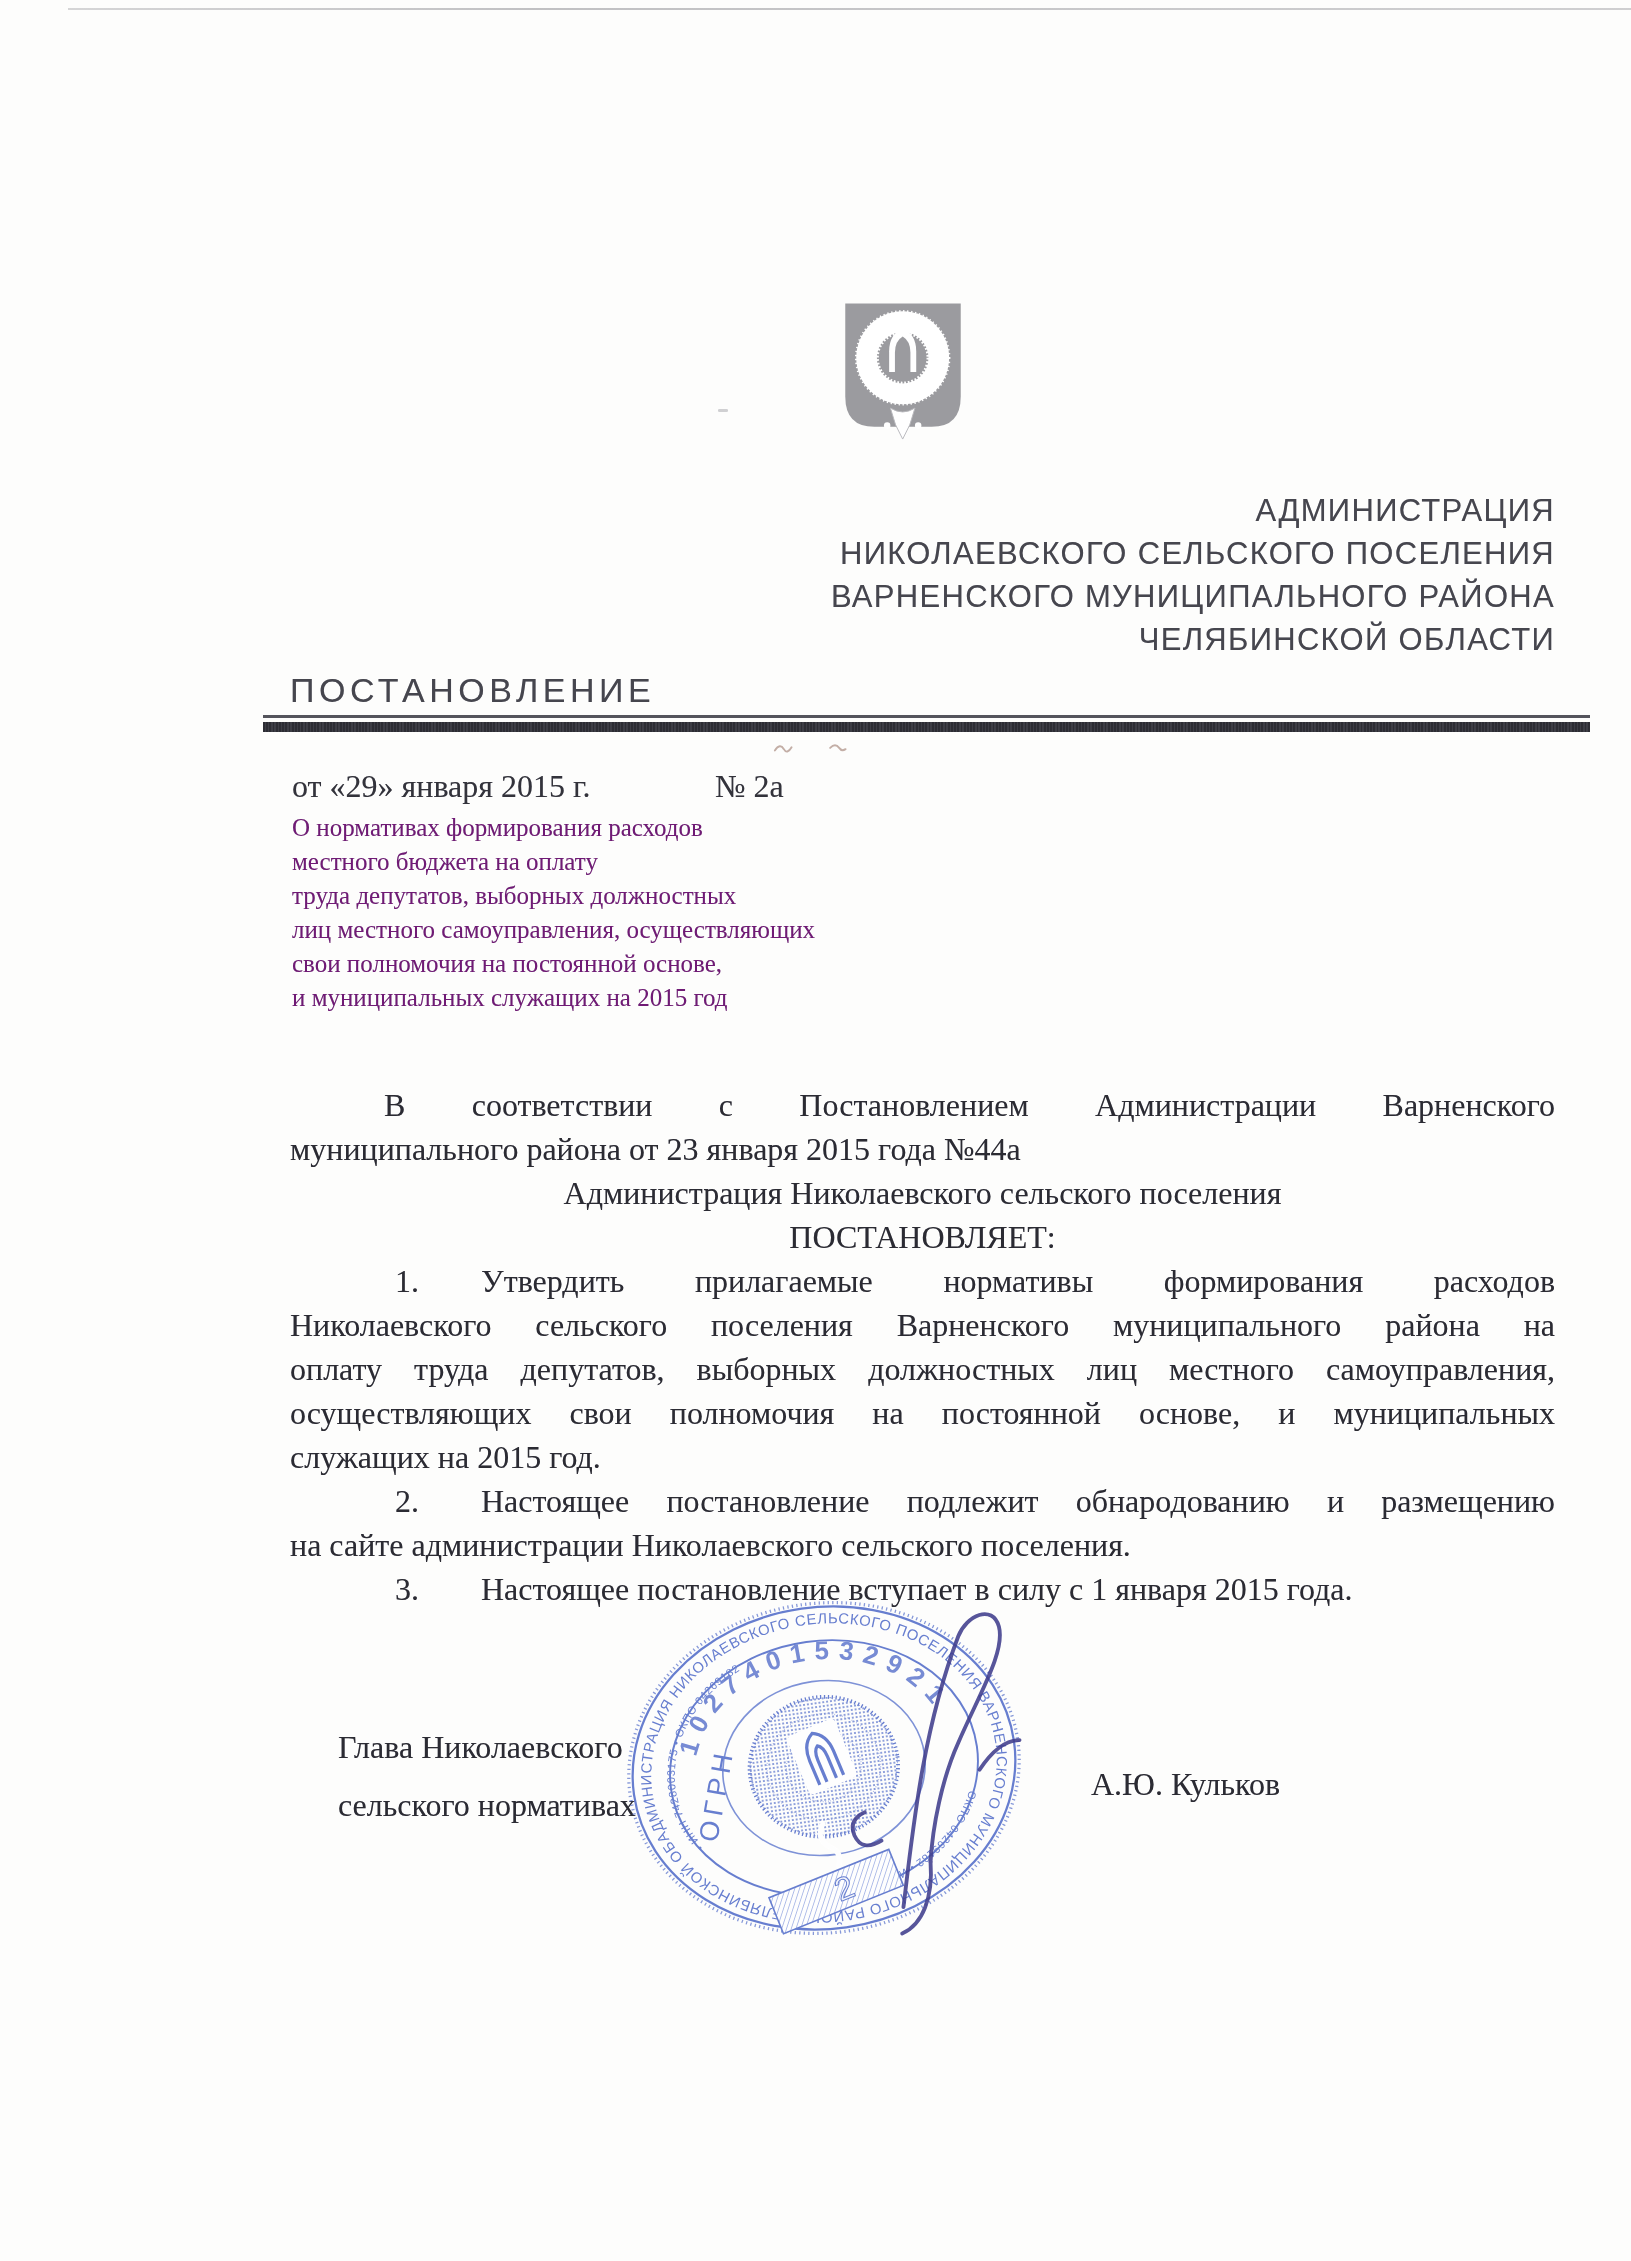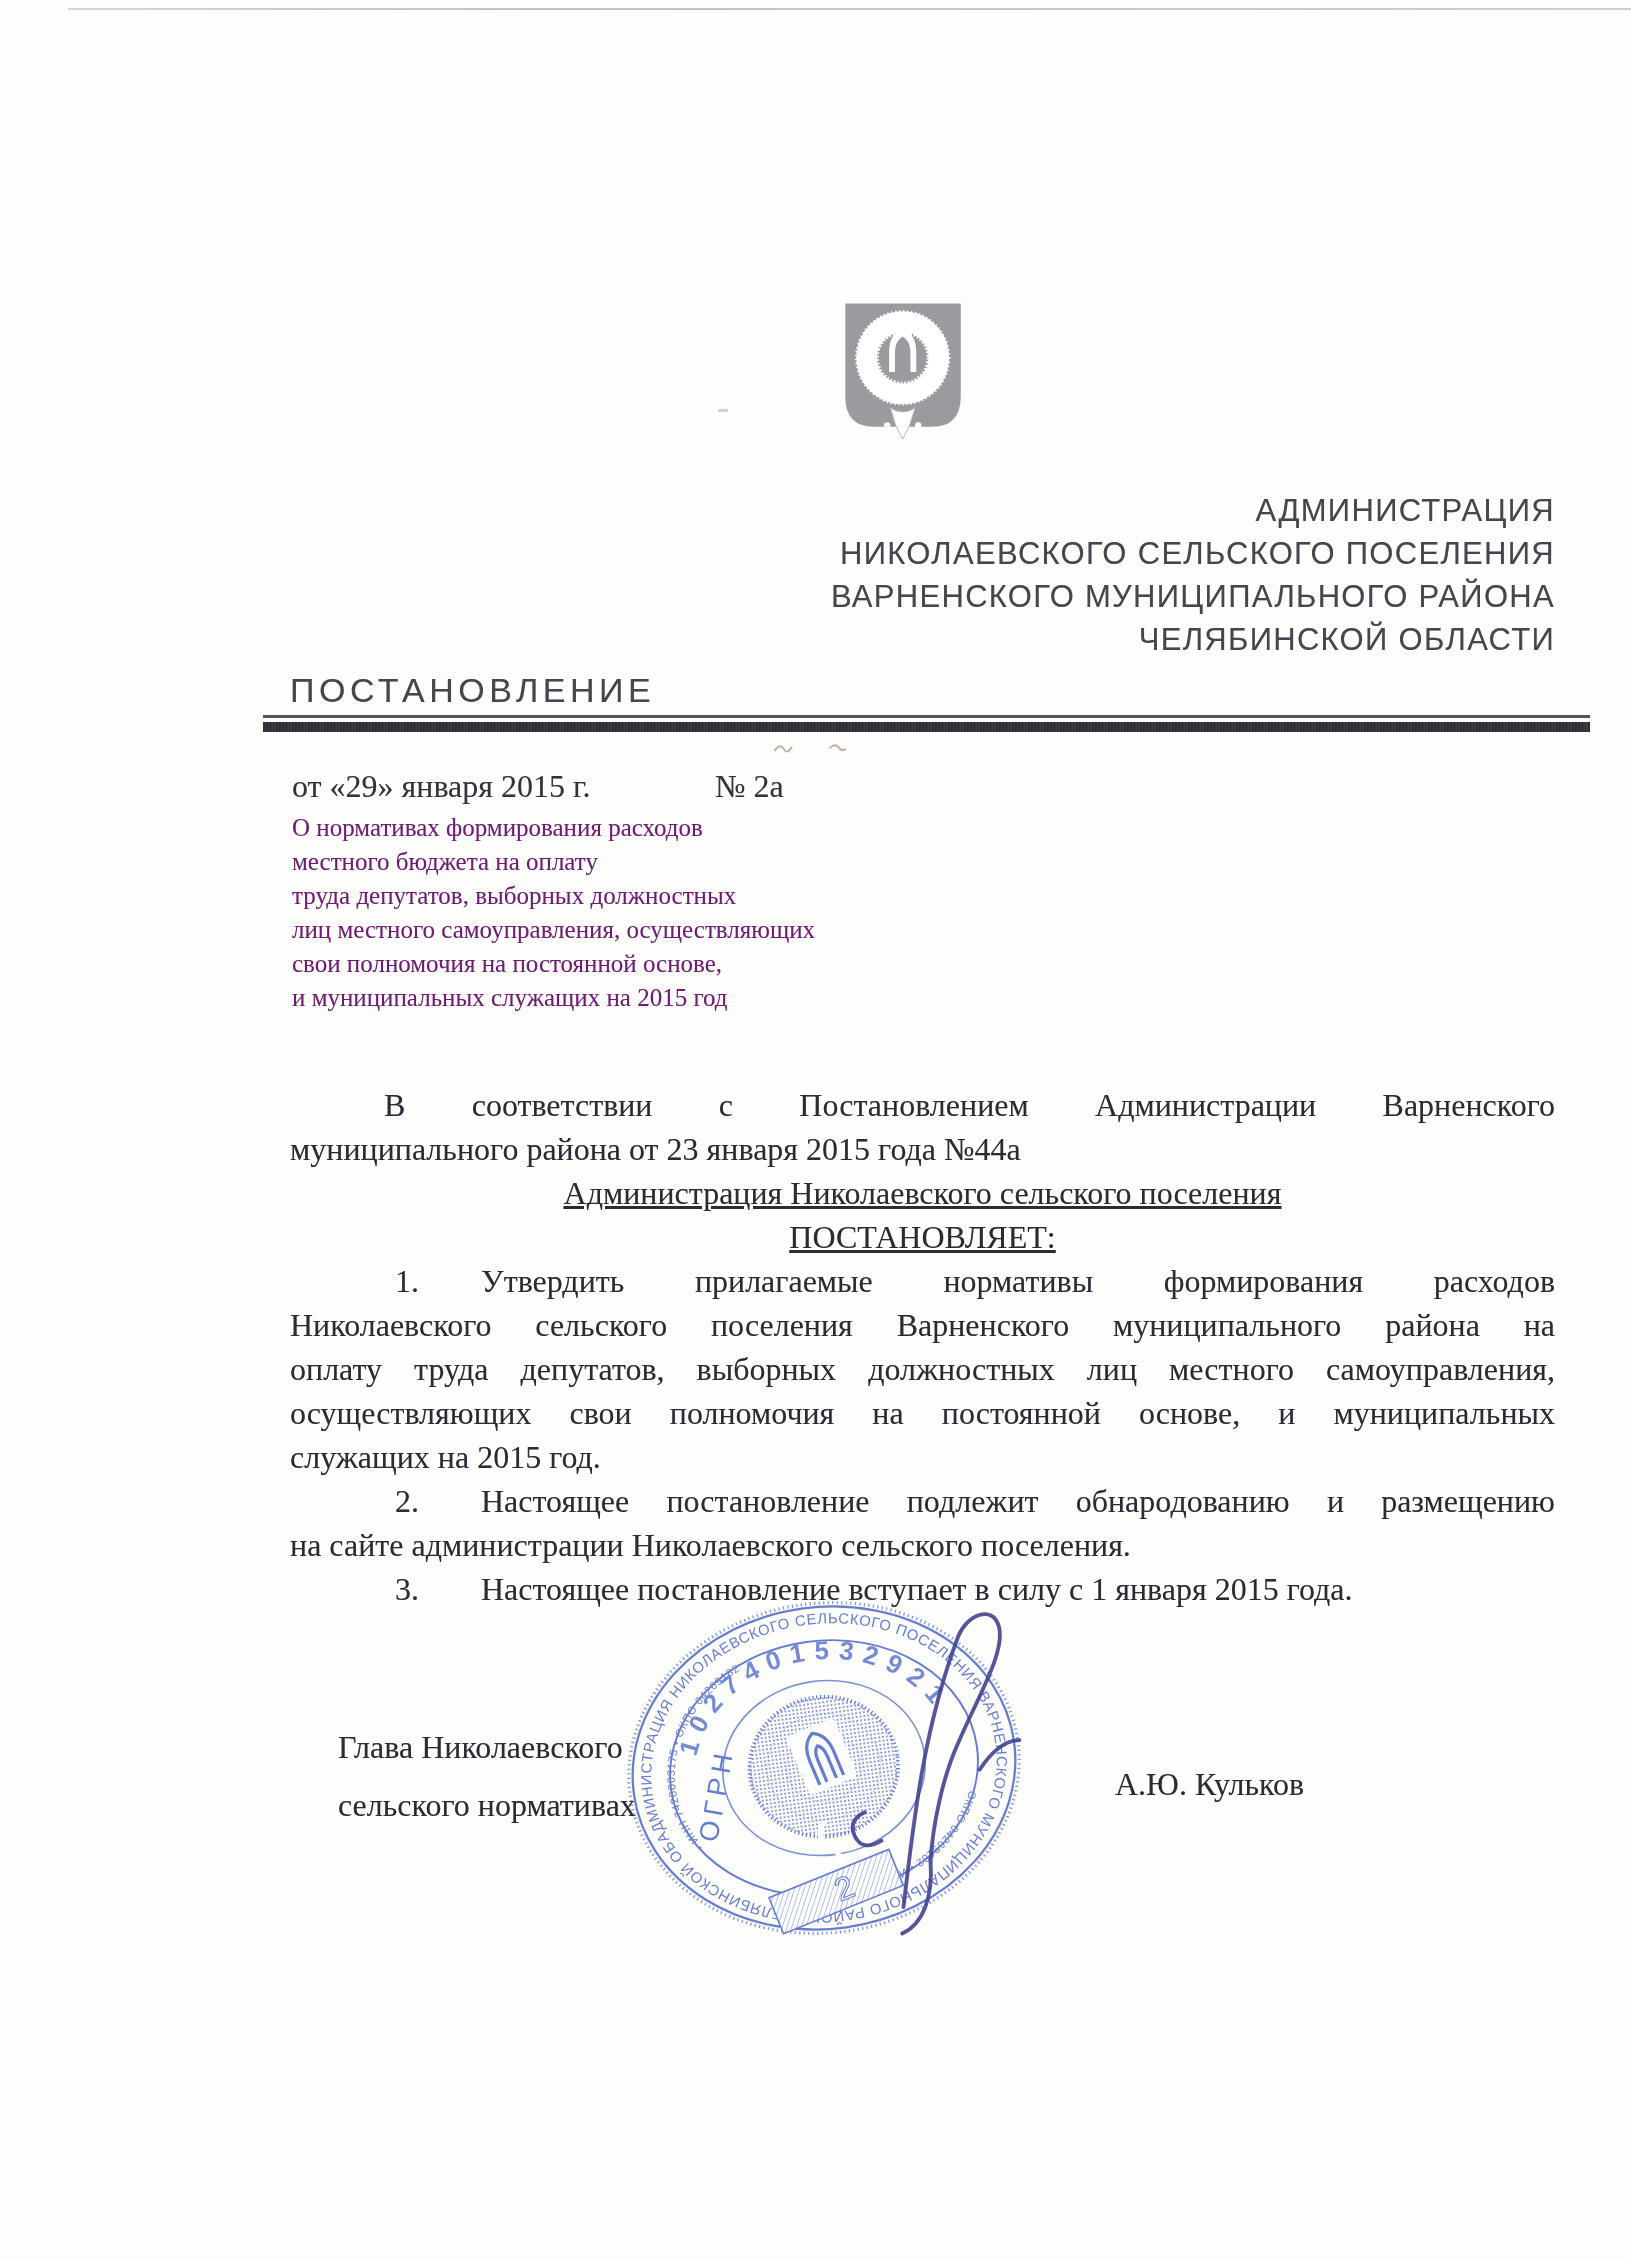--- a/index.html
+++ b/index.html
@@ -56,33 +56,33 @@
   .body-block{
     position:absolute; left:290px; top:1083px; width:1265px;
     font-size:32px; color:#2b2b33;
     text-shadow:0 0 0.6px rgba(45,45,65,.32);
   }
   .bline{height:44px; line-height:44px; white-space:nowrap;}
   .bline.j,.bline.ji,.bline.jn{white-space:normal; text-align:justify;}
   .bline.j::after,.bline.ji::after,.bline.jn::after{
     content:""; display:inline-block; width:100%; height:0;
   }
-  .bline.c{text-align:center;text-decoration:underline;}
+  .bline.c{text-align:center;}
   .bline.ji{text-indent:94px;}
   .bline.jn,.bline.ln{text-indent:105px;}
   .bline .gap{display:inline-block; width:62px;}
   
   .sig-left{
     position:absolute; left:338px; top:1718px;
     font-size:32px; line-height:58px; color:#2b2b33;
     text-shadow:0 0 0.6px rgba(45,45,65,.32);
   }
   .sig-name{
     position:absolute; left:1091px; top:1766px;
-    font-size:32px; color:#2b2b33; text-shadow:0 0 0.6px rgba(45,45,65,.32);margin-left:24px;
+    font-size:32px; color:#2b2b33; text-shadow:0 0 0.6px rgba(45,45,65,.32);
   }
   .stamp{position:absolute; left:625px; top:1600px; width:398px; height:336px; opacity:.92;}
   .ink{position:absolute; left:826px; top:1575px; width:271px; height:374px; opacity:.88;}
 </style>
 </head>
 <body>
 
 <div class="page">
 
   <div class="scan-top-line"></div>

